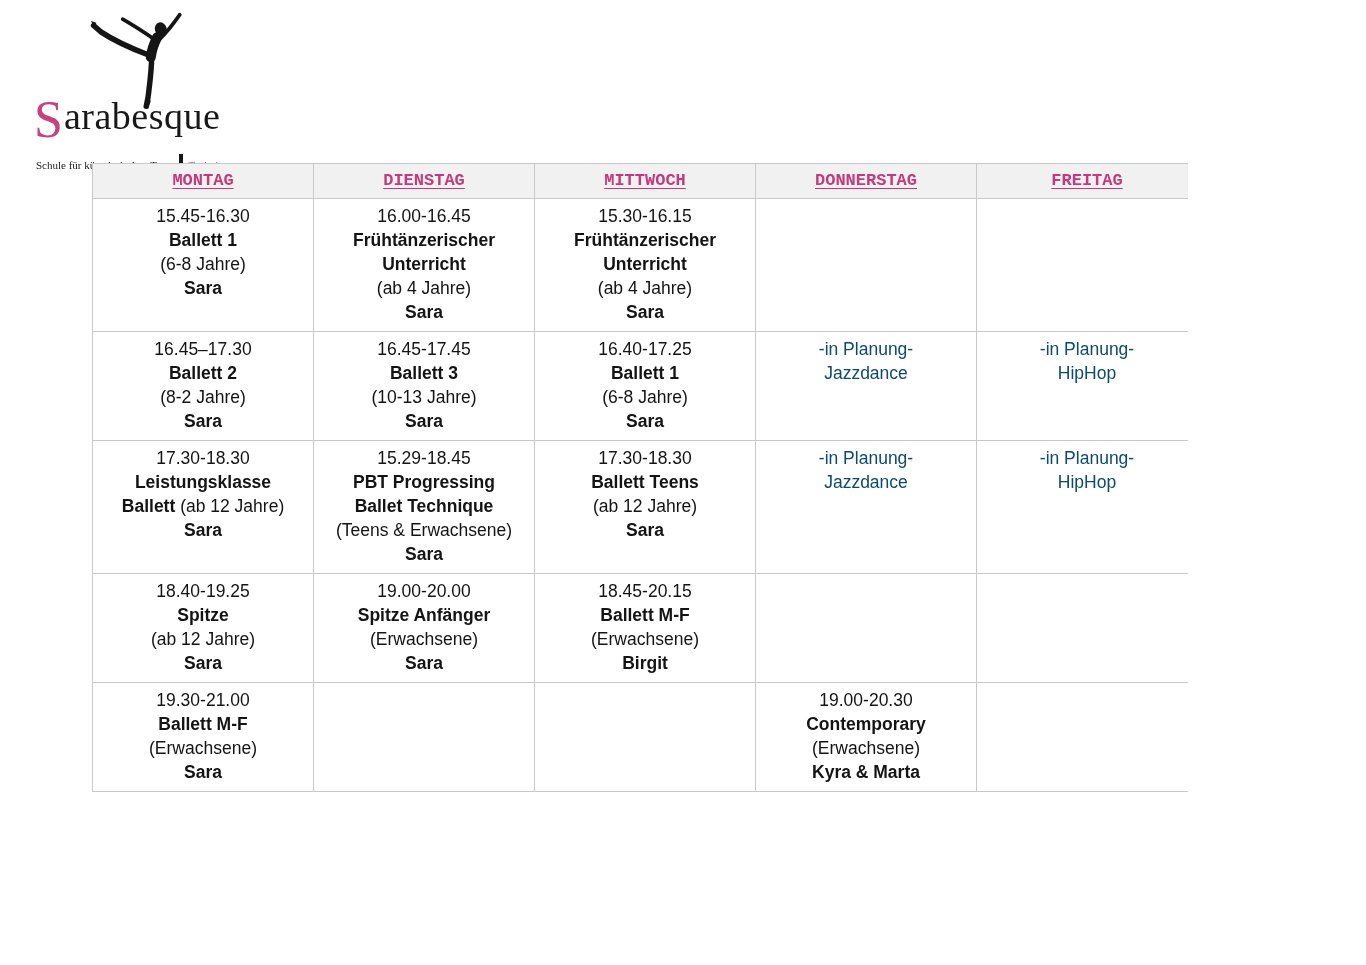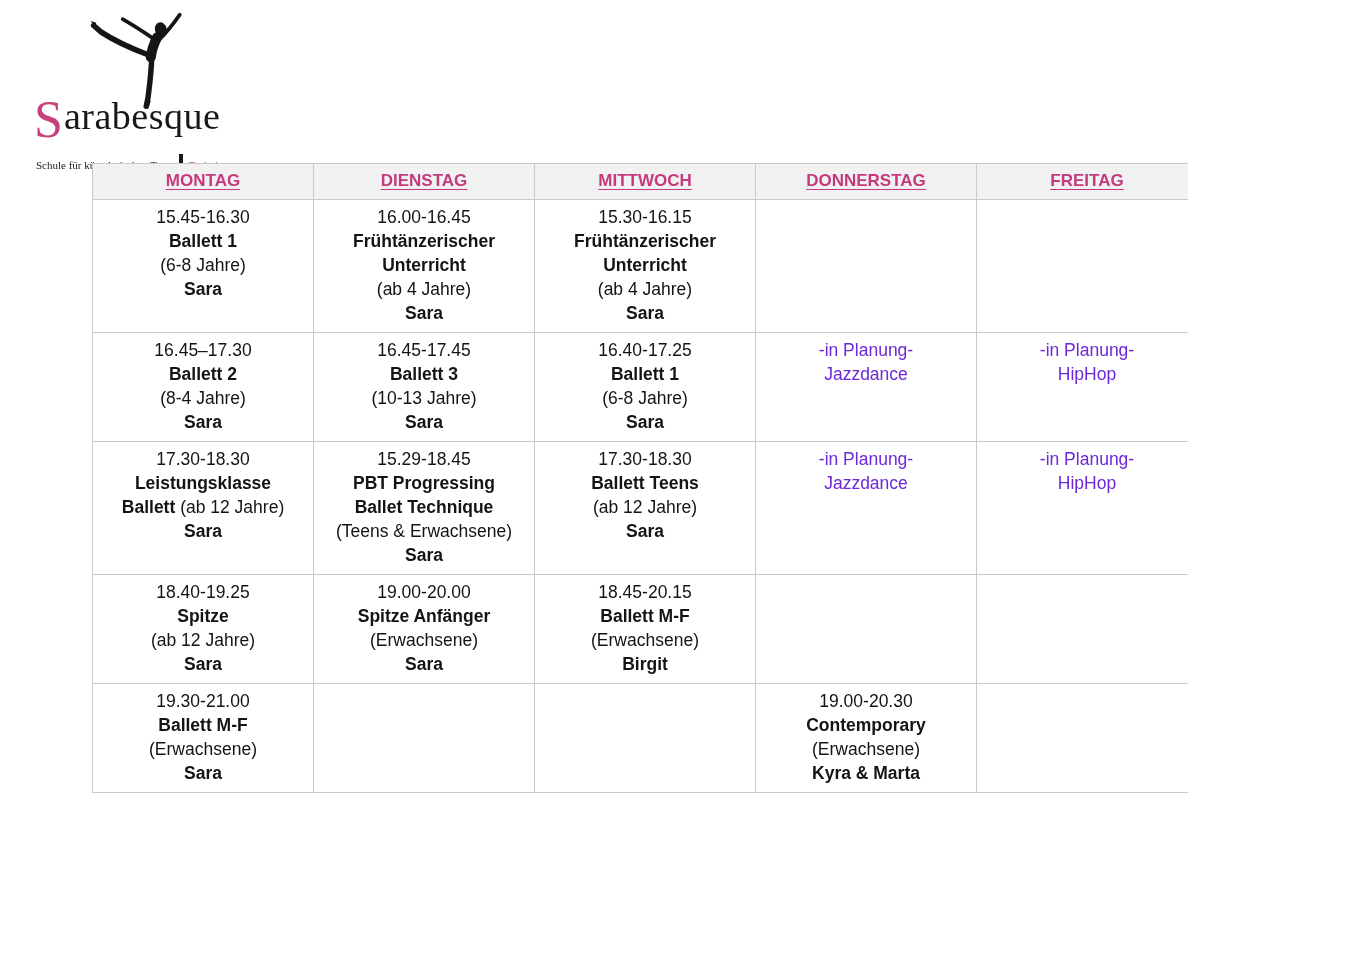--- a/index.html
+++ b/index.html
@@ -56,31 +56,32 @@
     text-align: center;
     vertical-align: top;
   }
   table.schedule th {
     background: #f1f1f2;
     color: #c53a7c;
     font-size: 17px; font-weight: bold;
     text-decoration: underline;
     text-underline-offset: 3px;
     padding: 7px 0 8px;
+    font-family: Liberation Mono, monospace;
   }
   table.schedule td {
     background: #ffffff;
     color: #141414;
     font-size: 17.5px; line-height: 24px;
     padding: 5px 6px 7px;
     margin-left: 28px;
   }
   td .cell-line { white-space: nowrap; }
   td .b { font-weight: bold; }
-  td .pink { color: #6d28d9; }
+  td .pink { color: #0c4a6e; }
 </style>
 </head>
 <body>
 
 <div class="page">
 
   <div class="logo">
     <svg class="dancer" viewBox="0 0 130 110" aria-hidden="true">
       <g stroke="#151515" fill="none" stroke-linecap="round">
 
@@ -144,21 +145,21 @@
             <div class="cell-line"><span class="">(ab 4 Jahre)</span></div>
             <div class="cell-line"><span class="b ">Sara</span></div>
           </td>
           <td></td>
           <td></td>
         </tr>
         <tr>
           <td>
             <div class="cell-line"><span class="">16.45–17.30</span></div>
             <div class="cell-line"><span class="b ">Ballett 2</span></div>
-            <div class="cell-line"><span class="">(8-4 Jahre)</span></div>
+            <div class="cell-line"><span class="">(8-2 Jahre)</span></div>
             <div class="cell-line"><span class="b ">Sara</span></div>
           </td>
           <td>
             <div class="cell-line"><span class="">16.45-17.45</span></div>
             <div class="cell-line"><span class="b ">Ballett 3</span></div>
             <div class="cell-line"><span class="">(10-13 Jahre)</span></div>
             <div class="cell-line"><span class="b ">Sara</span></div>
           </td>
           <td>
             <div class="cell-line"><span class="">16.40-17.25</span></div>

